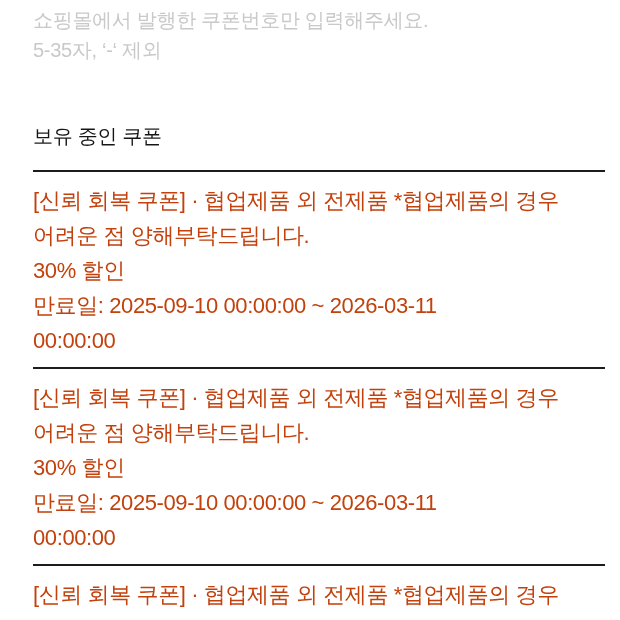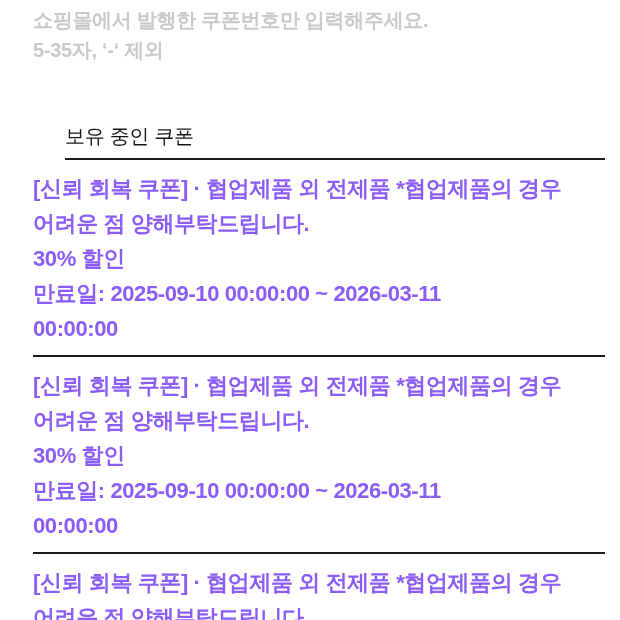--- a/index.html
+++ b/index.html
@@ -18,47 +18,44 @@
     background: #ffffff;
   }
   
   .hints {
     margin: 0 15px 0 33px;
     padding-top: 5px;
     color: #c9c9c9;
     font-size: 20px;
     line-height: 30px;
     letter-spacing: -0.3px;
-    font-weight: bold;
   }
   .hint-line { white-space: nowrap; }
 
   .content {
     margin: 0 15px 0 33px;
     color: #161616;
   }
   .section-title {
     margin-top: 56px;
     font-size: 20px;
     line-height: 30px;
     letter-spacing: -0.3px;
     color: #161616;
-    padding-bottom: 7px;
+    padding-bottom: 19px;
     border-bottom: 2px solid #1c1c1c;
-    margin-left: 32px;
   }
   .coupon-row {
     padding: 11px 0 9px;
     border-bottom: 2px solid #1c1c1c;
     font-size: 22px;
     line-height: 35px;
     letter-spacing: -0.4px;
-    color: #8b5cf6;
+    color: #c2410c;
     cursor: pointer;
-    font-weight: bold;
   }
   .coupon-line { white-space: nowrap; overflow: hidden; }
 </style>
 </head>
 <body>
 
 <div class="page">
 
   <div class="hints">
     <div class="hint-line">쇼핑몰에서 발행한 쿠폰번호만 입력해주세요.</div>

